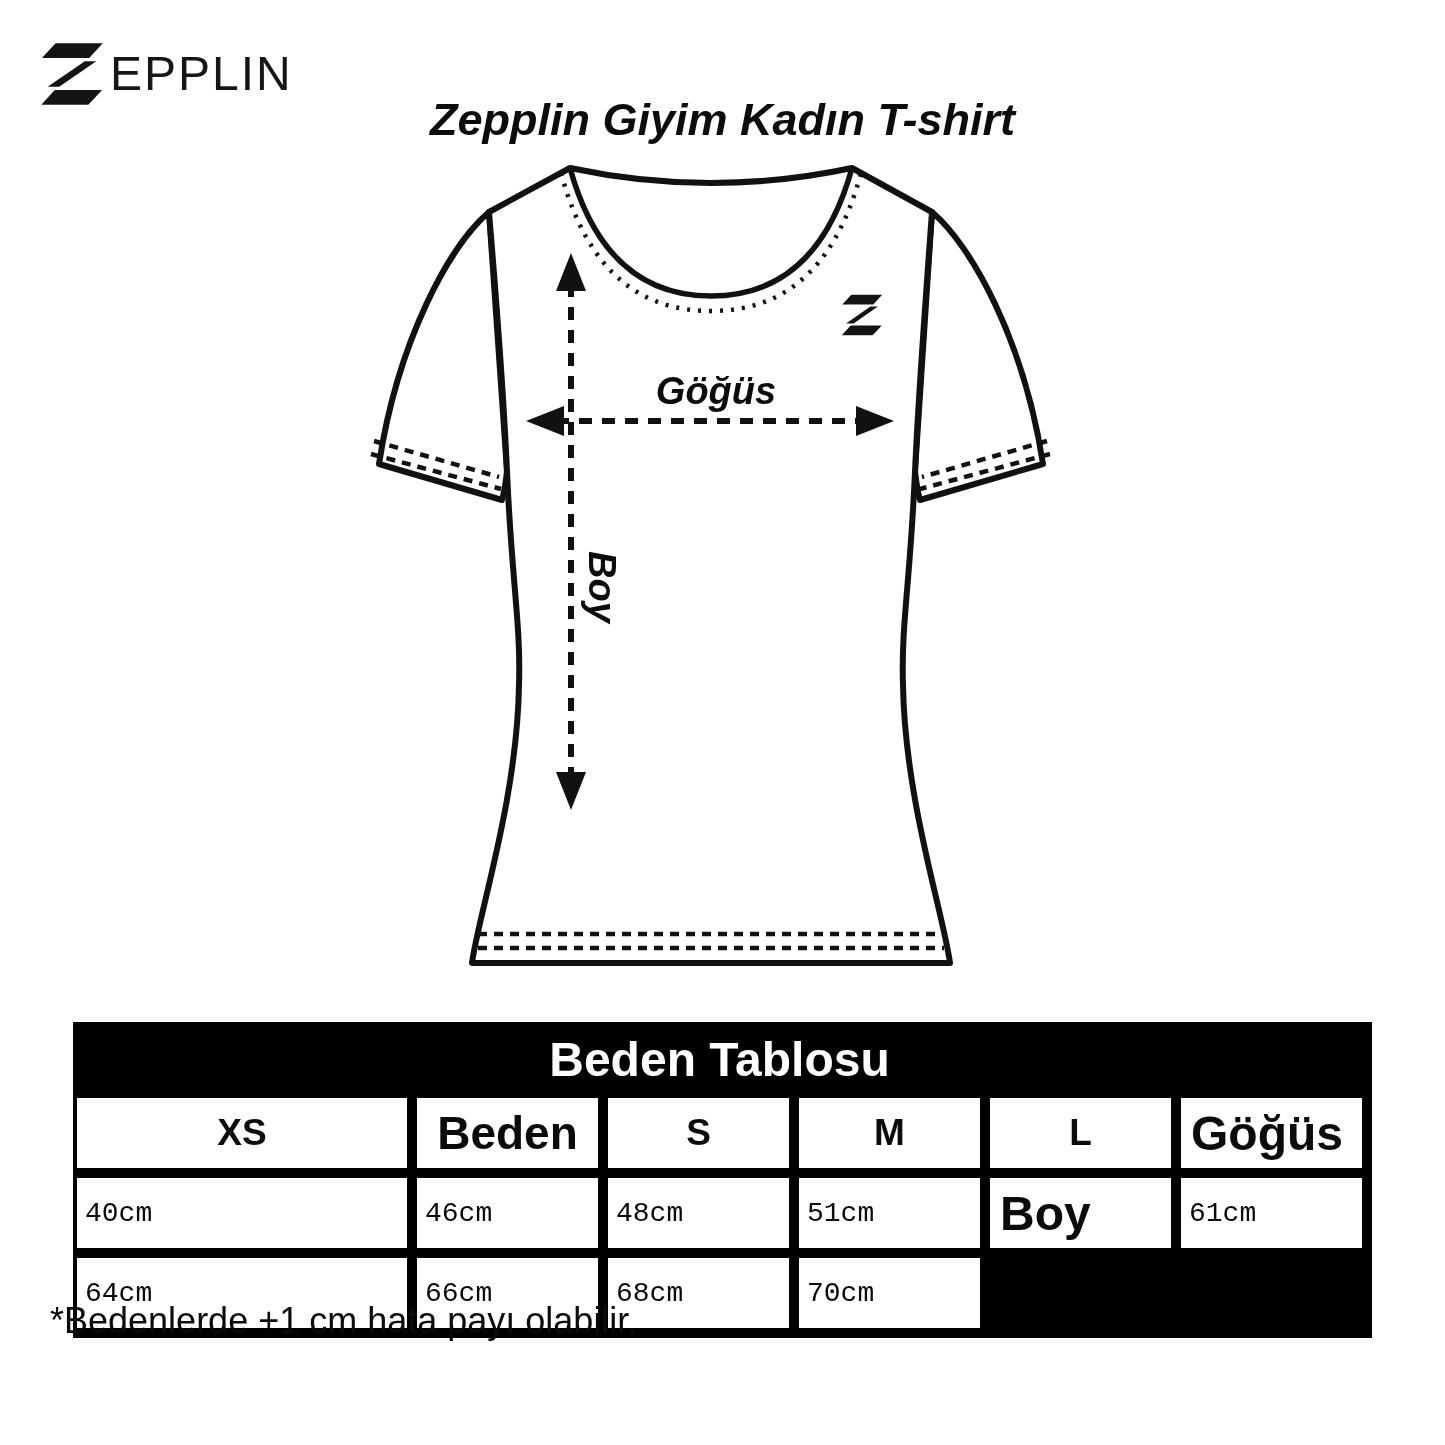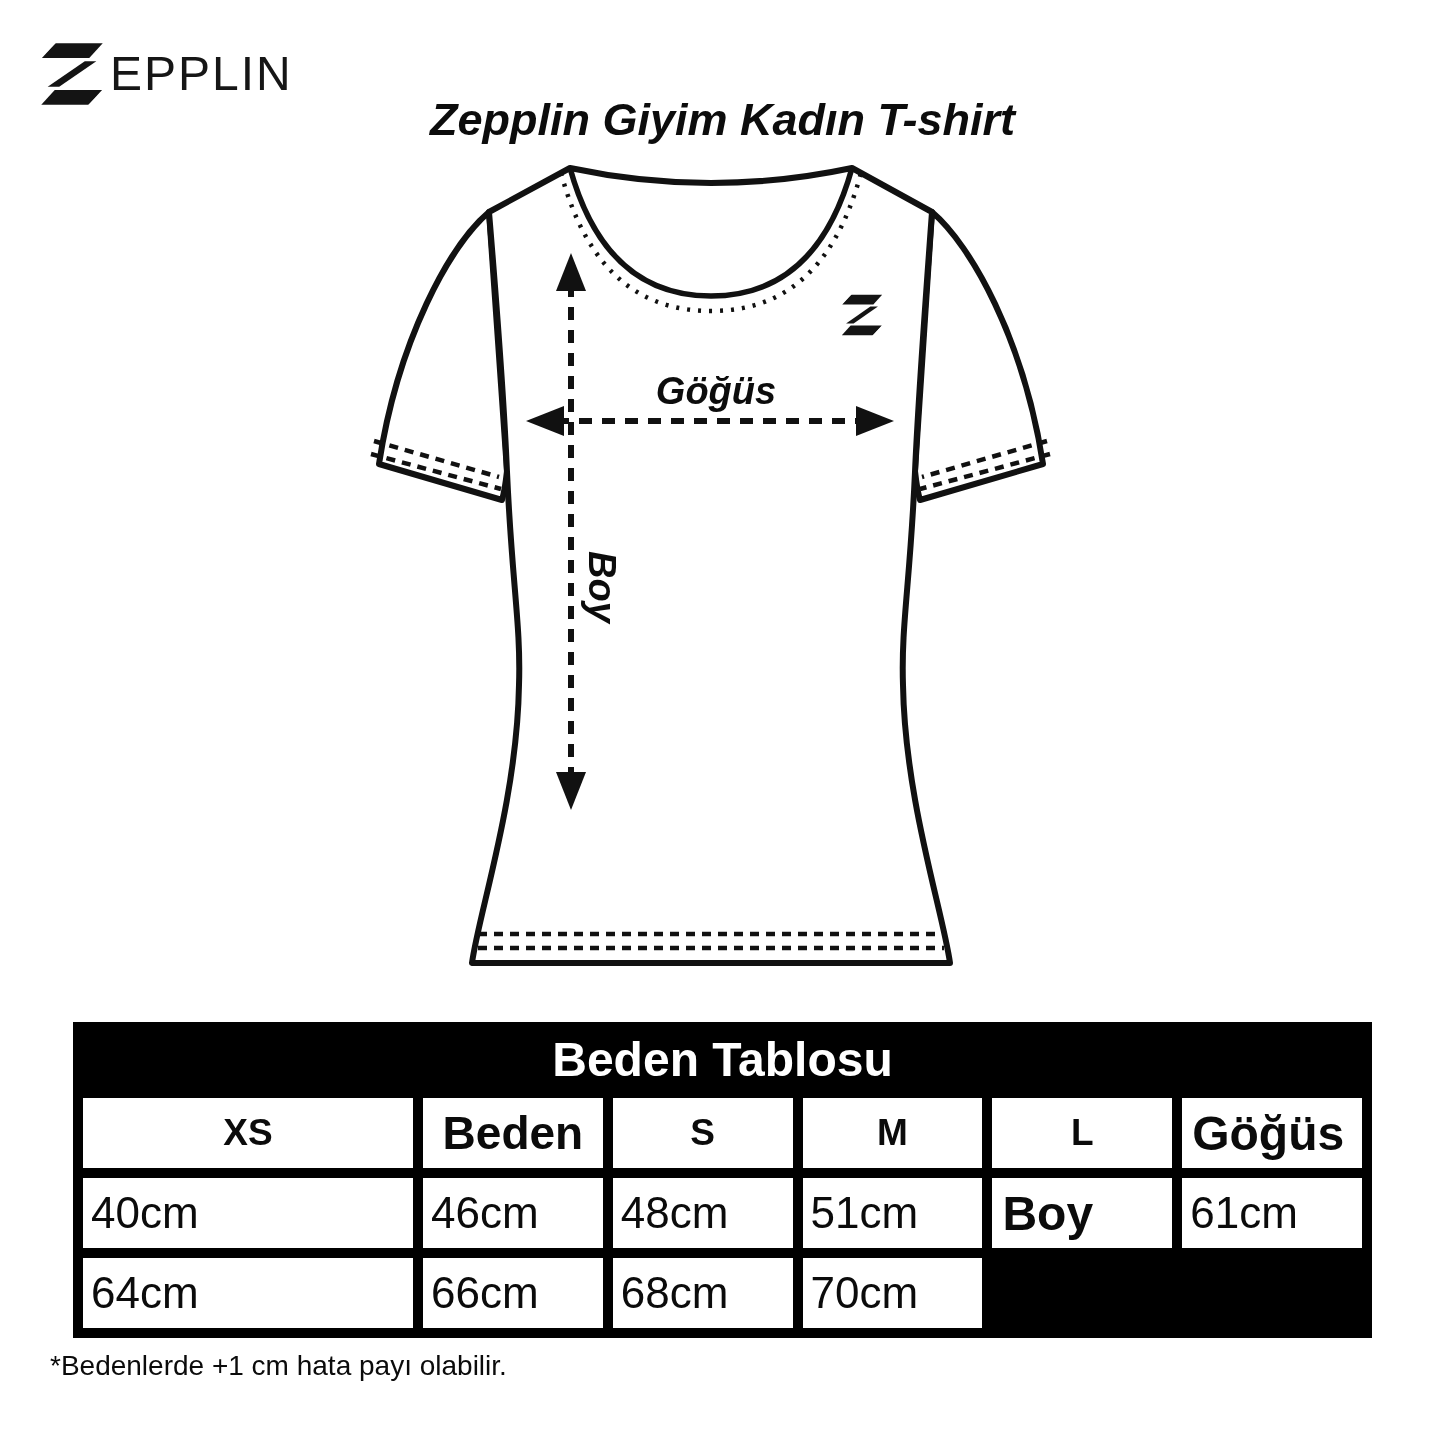--- a/index.html
+++ b/index.html
@@ -26,43 +26,43 @@
     position:absolute;left:0;top:56px;width:100%;
     text-align:center;font-style:italic;font-size:45px;color:#0c0c0c;margin-top:38px;
   }
   .title .t-reg{font-weight:600;}
   .title .t-bold{font-weight:800;}
   
   .drawing{position:absolute;left:0;top:0;width:1445px;height:1445px;}
   
   .size-table{
     position:absolute;left:73px;top:1022px;width:1299px;
-    background:#000;box-sizing:border-box;padding:0 10px 10px 10px;
+    background:#000;box-sizing:border-box;padding:0 10px 10px 4px;
   }
   .st-title{
     color:#fff;text-align:center;font-weight:700;font-size:48px;
     height:76px;line-height:76px;
   }
   .st-grid{
     display:grid;
     grid-template-columns:330px repeat(5,1fr);
     gap:10px;
   }
   .cell{
     background:#fff;height:70px;
     display:flex;align-items:center;box-sizing:border-box;color:#0b0b0b;
   }
   .cell.c-center{justify-content:center;}
   .cell.c-head{font-weight:700;font-size:46px;}
   .cell.c-size{font-weight:700;font-size:37px;}
   .cell.c-label{font-weight:700;font-size:48px;padding-left:10px;}
-  .cell.c-val{font-weight:400;font-size:44px;padding-left:8px;}
+  .cell.c-val{font-weight:400;font-size:28px;padding-left:8px;font-family:Liberation Mono, monospace;}
   .footnote{
-    position:absolute;left:50px;top:1350px;
-    font-size:28px;font-weight:400;color:#0b0b0b;
+    position:absolute;left:50px;top:1300px;
+    font-size:36px;font-weight:400;color:#0b0b0b;
   }
 </style>
 </head>
 <body>
 
 <div class="page">
 
   <div class="brand">
     <svg class="brand-z" viewBox="0 0 100 100" aria-hidden="true">
       <g fill="#141414">

